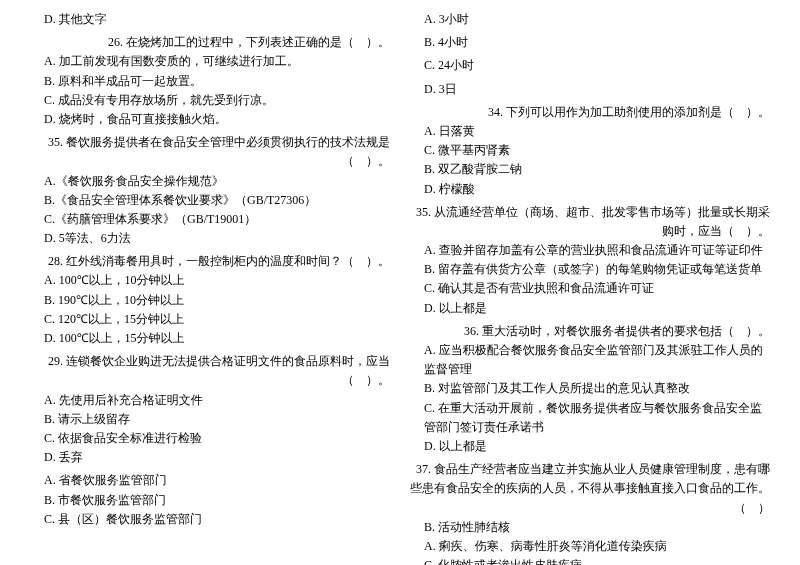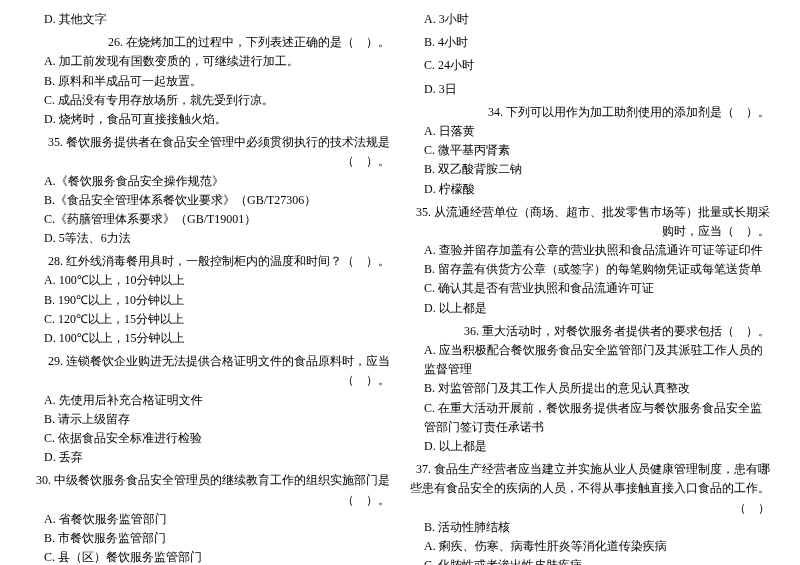--- a/index.html
+++ b/index.html
@@ -79,21 +79,20 @@
 
       <div class="question-block">
         <div class="question-text">29. 连锁餐饮企业购进无法提供合格证明文件的食品原料时，应当（　）。</div>
         <div class="option">A. 先使用后补充合格证明文件</div>
         <div class="option">B. 请示上级留存</div>
         <div class="option">C. 依据食品安全标准进行检验</div>
         <div class="option">D. 丢弃</div>
       </div>
 
       <div class="question-block">
-        <div class="question-text">30. 中级餐饮服务食品安全管理员的继续教育工作的组织实施部门是（　）。</div>
         <div class="option">A. 省餐饮服务监管部门</div>
         <div class="option">B. 市餐饮服务监管部门</div>
         <div class="option">C. 县（区）餐饮服务监管部门</div>
 
       </div>
 
     </div>
 
     <div class="right-col">
 

